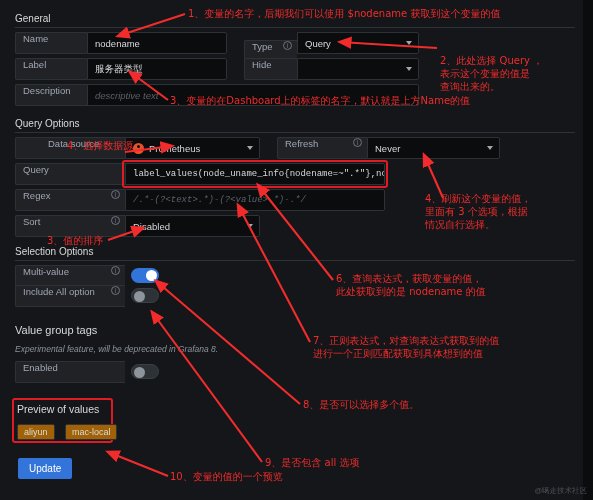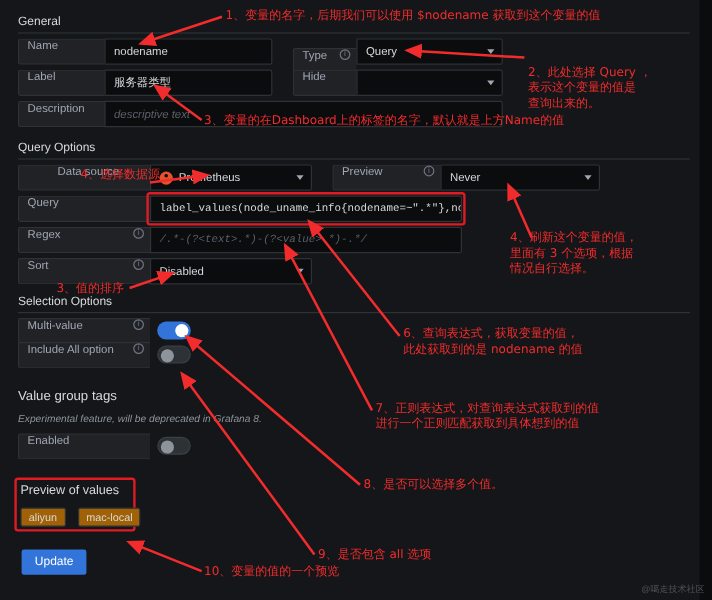--- a/index.html
+++ b/index.html
@@ -233,21 +233,21 @@
   <div class="fieldlabel" style="left:15px; top:137px; width:110px;padding-left:32px;">
       <span>Data source</span>
     </div>
   <div class="select" style="left:125px; top:137px; width:135px;">
     <span class="ds-icon"></span>
     <span>Prometheus</span>
     <span class="caret"></span>
   </div>
 
   <div class="fieldlabel" style="left:277px; top:137px; width:90px;">
-      <span>Preview</span>
+      <span>Refresh</span>
       <span class="info">i</span>
     </div>
   <div class="select" style="left:367px; top:137px; width:133px;">
       <span>Never</span>
       <span class="caret"></span>
     </div>
 
   <div class="fieldlabel" style="left:15px; top:163px; width:110px;">
       <span>Query</span>
     </div>

